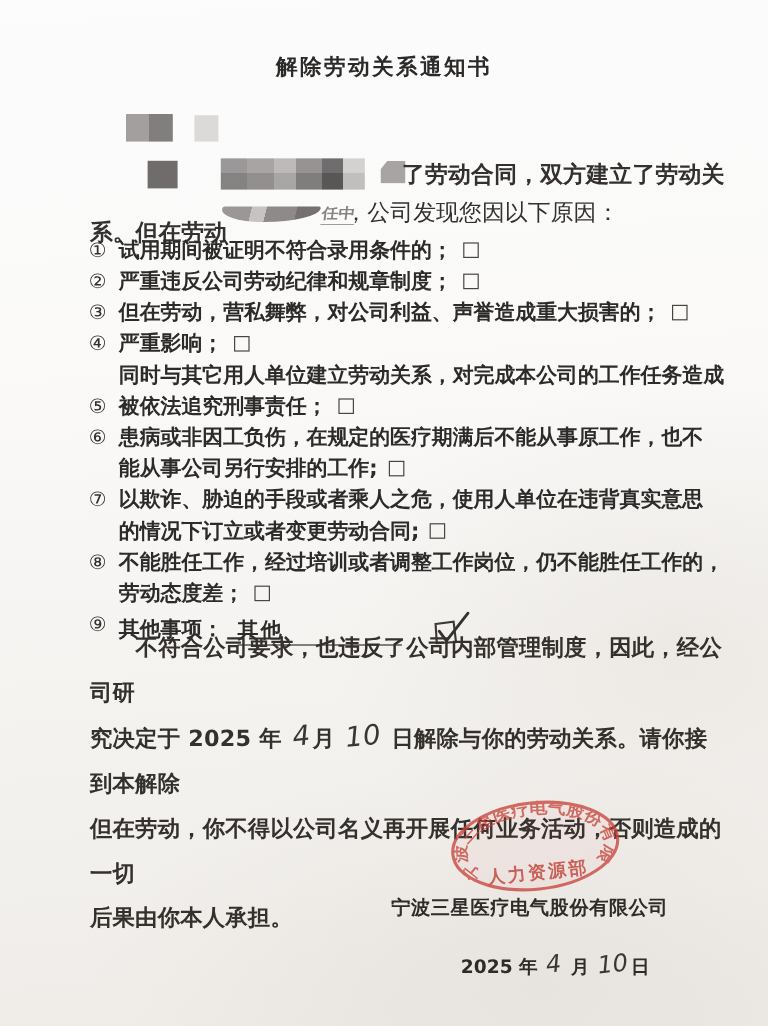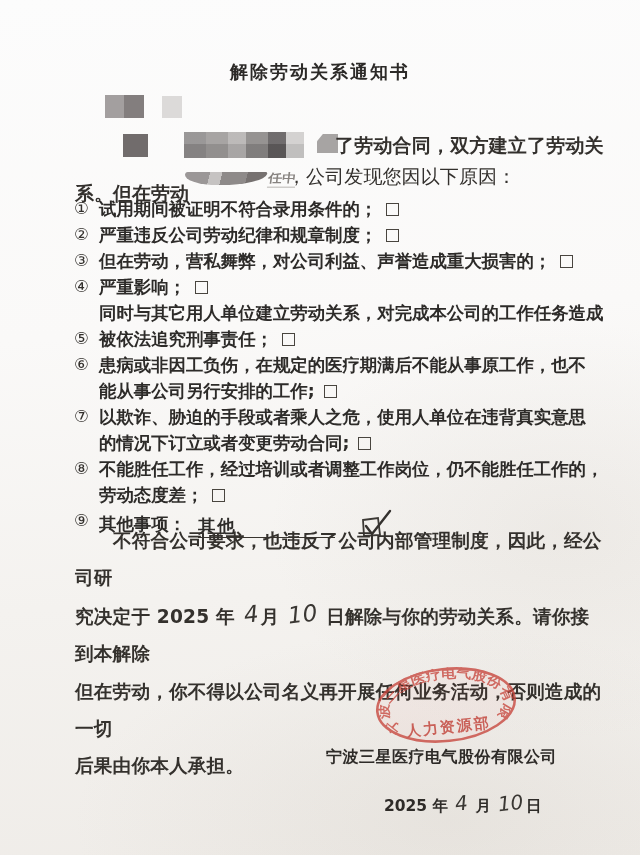--- a/index.html
+++ b/index.html
@@ -8,21 +8,21 @@
     position:relative; width:640px; height:855px; margin:0 auto;
     background:
       radial-gradient(ellipse 420px 300px at 88% 62%, rgba(185,175,162,.14), transparent 70%),
       radial-gradient(ellipse 500px 260px at 70% 96%, rgba(190,182,170,.18), transparent 75%),
       linear-gradient(176deg, #fcfcfc 0%, #faf9f8 38%, #f4f2ef 68%, #efecE8 100%);
     font-family:"DejaVu Sans", sans-serif;
     color:#33302d; overflow:hidden;
   }
   .abs { position:absolute; }
   .title {
-    top:60px; left:0; width:100%; text-align:center;
+    top:44px; left:0; width:100%; text-align:center;
     font-size:18px; font-weight:700; letter-spacing:2px; color:#2c2a28;
   }
   
   .redact { position:absolute; }
   .r1a { left:105px; top:95px;  width:39px;  height:23px;
          background:linear-gradient(90deg,#a39f9f 0 50%,#837e7e 50% 100%); }
   .r1b { left:162px; top:96px;  width:20px;  height:22px; background:#dcdad9; }
   .r2a { left:123px; top:134px; width:25px;  height:23px; background:#716c6c; }
   .r2b { left:184px; top:132px; width:120px; height:26px;
          background:

